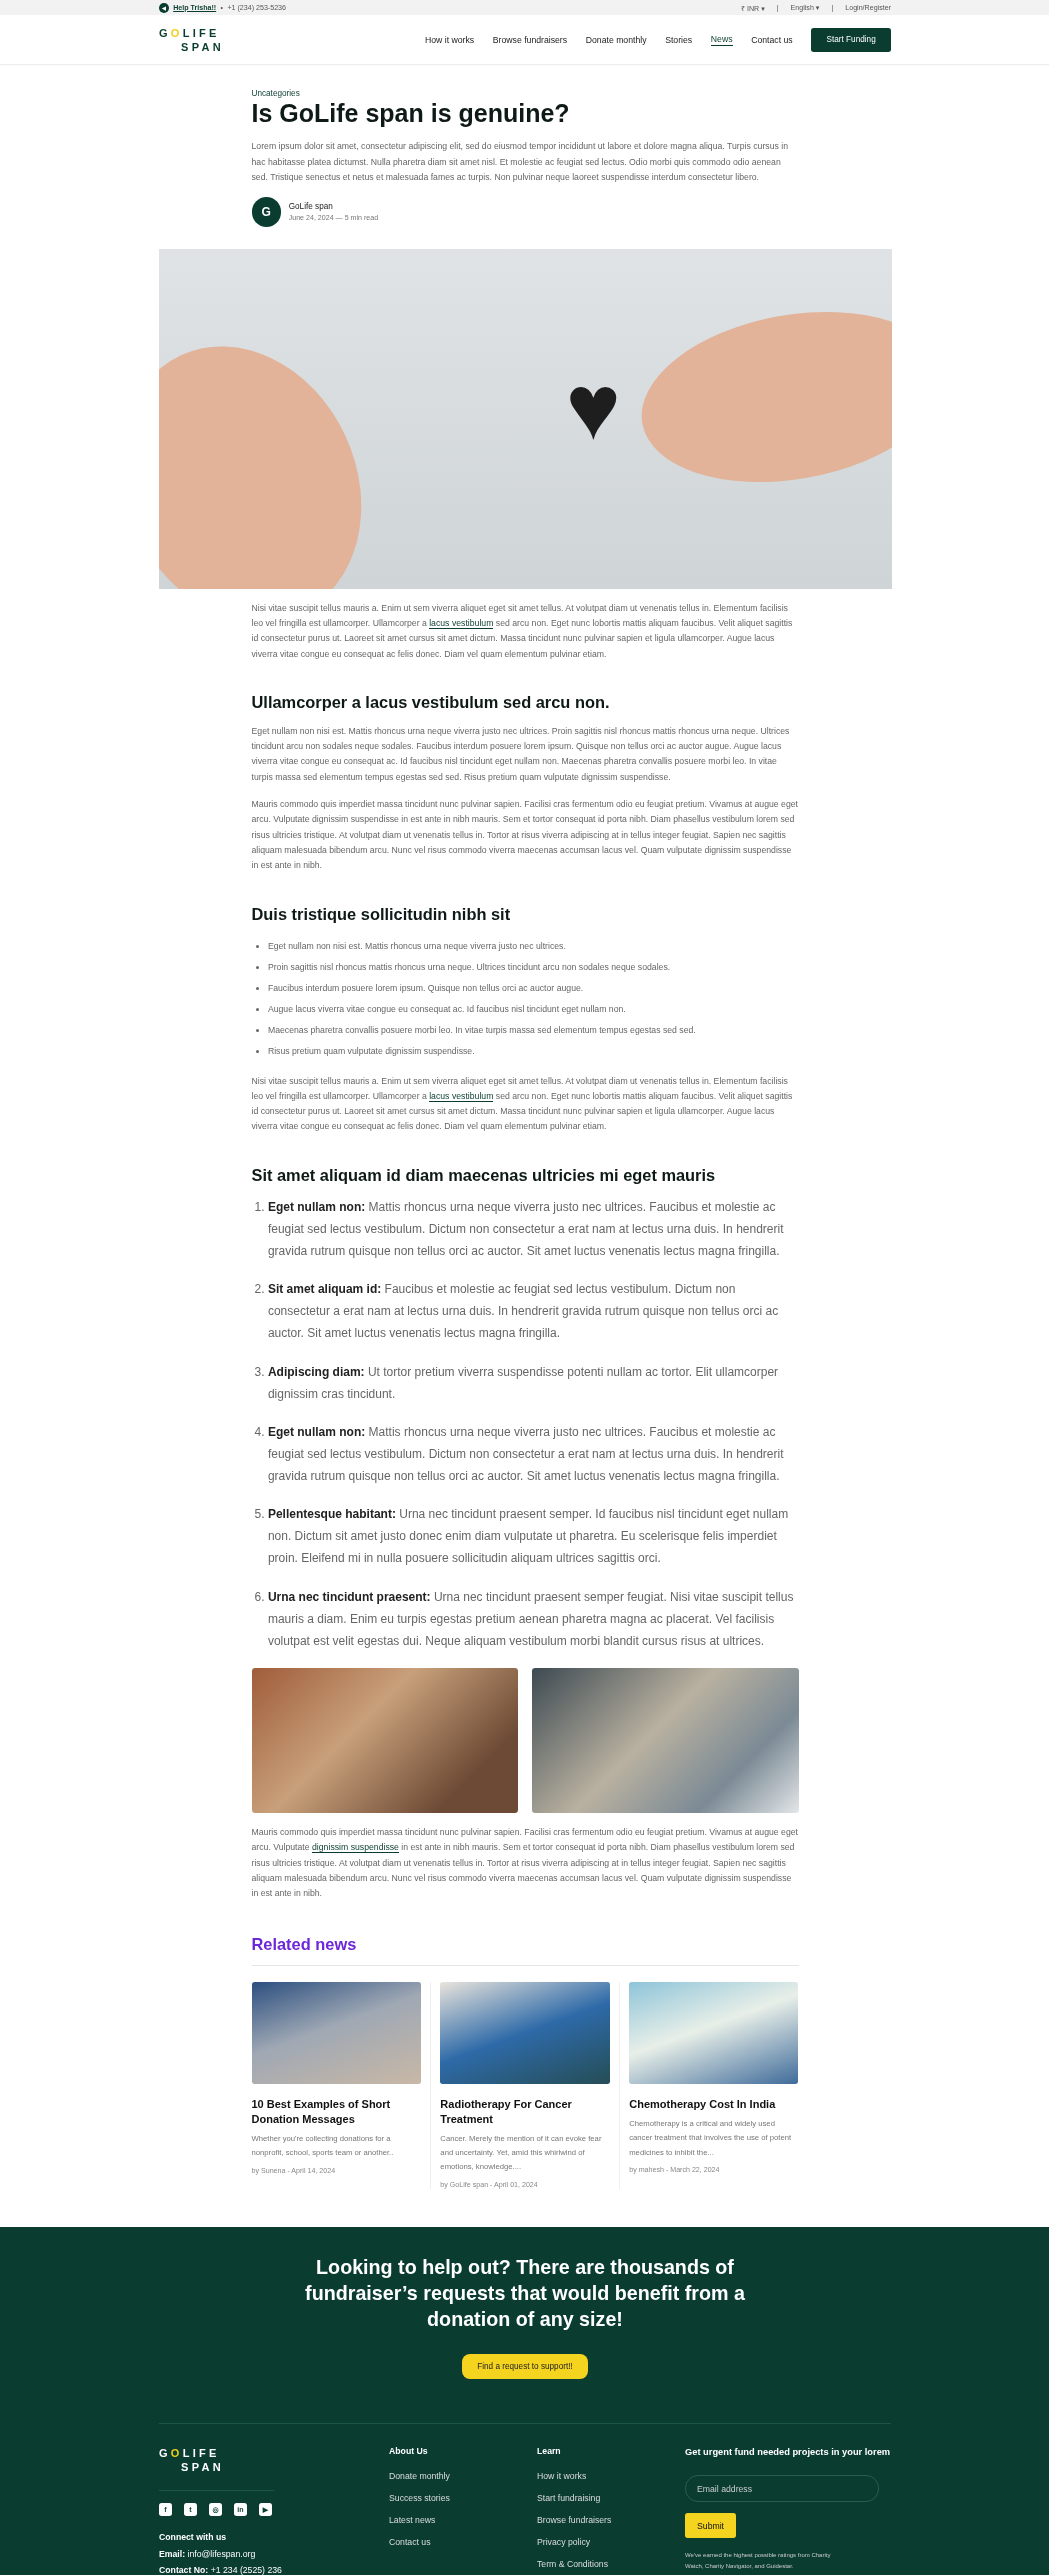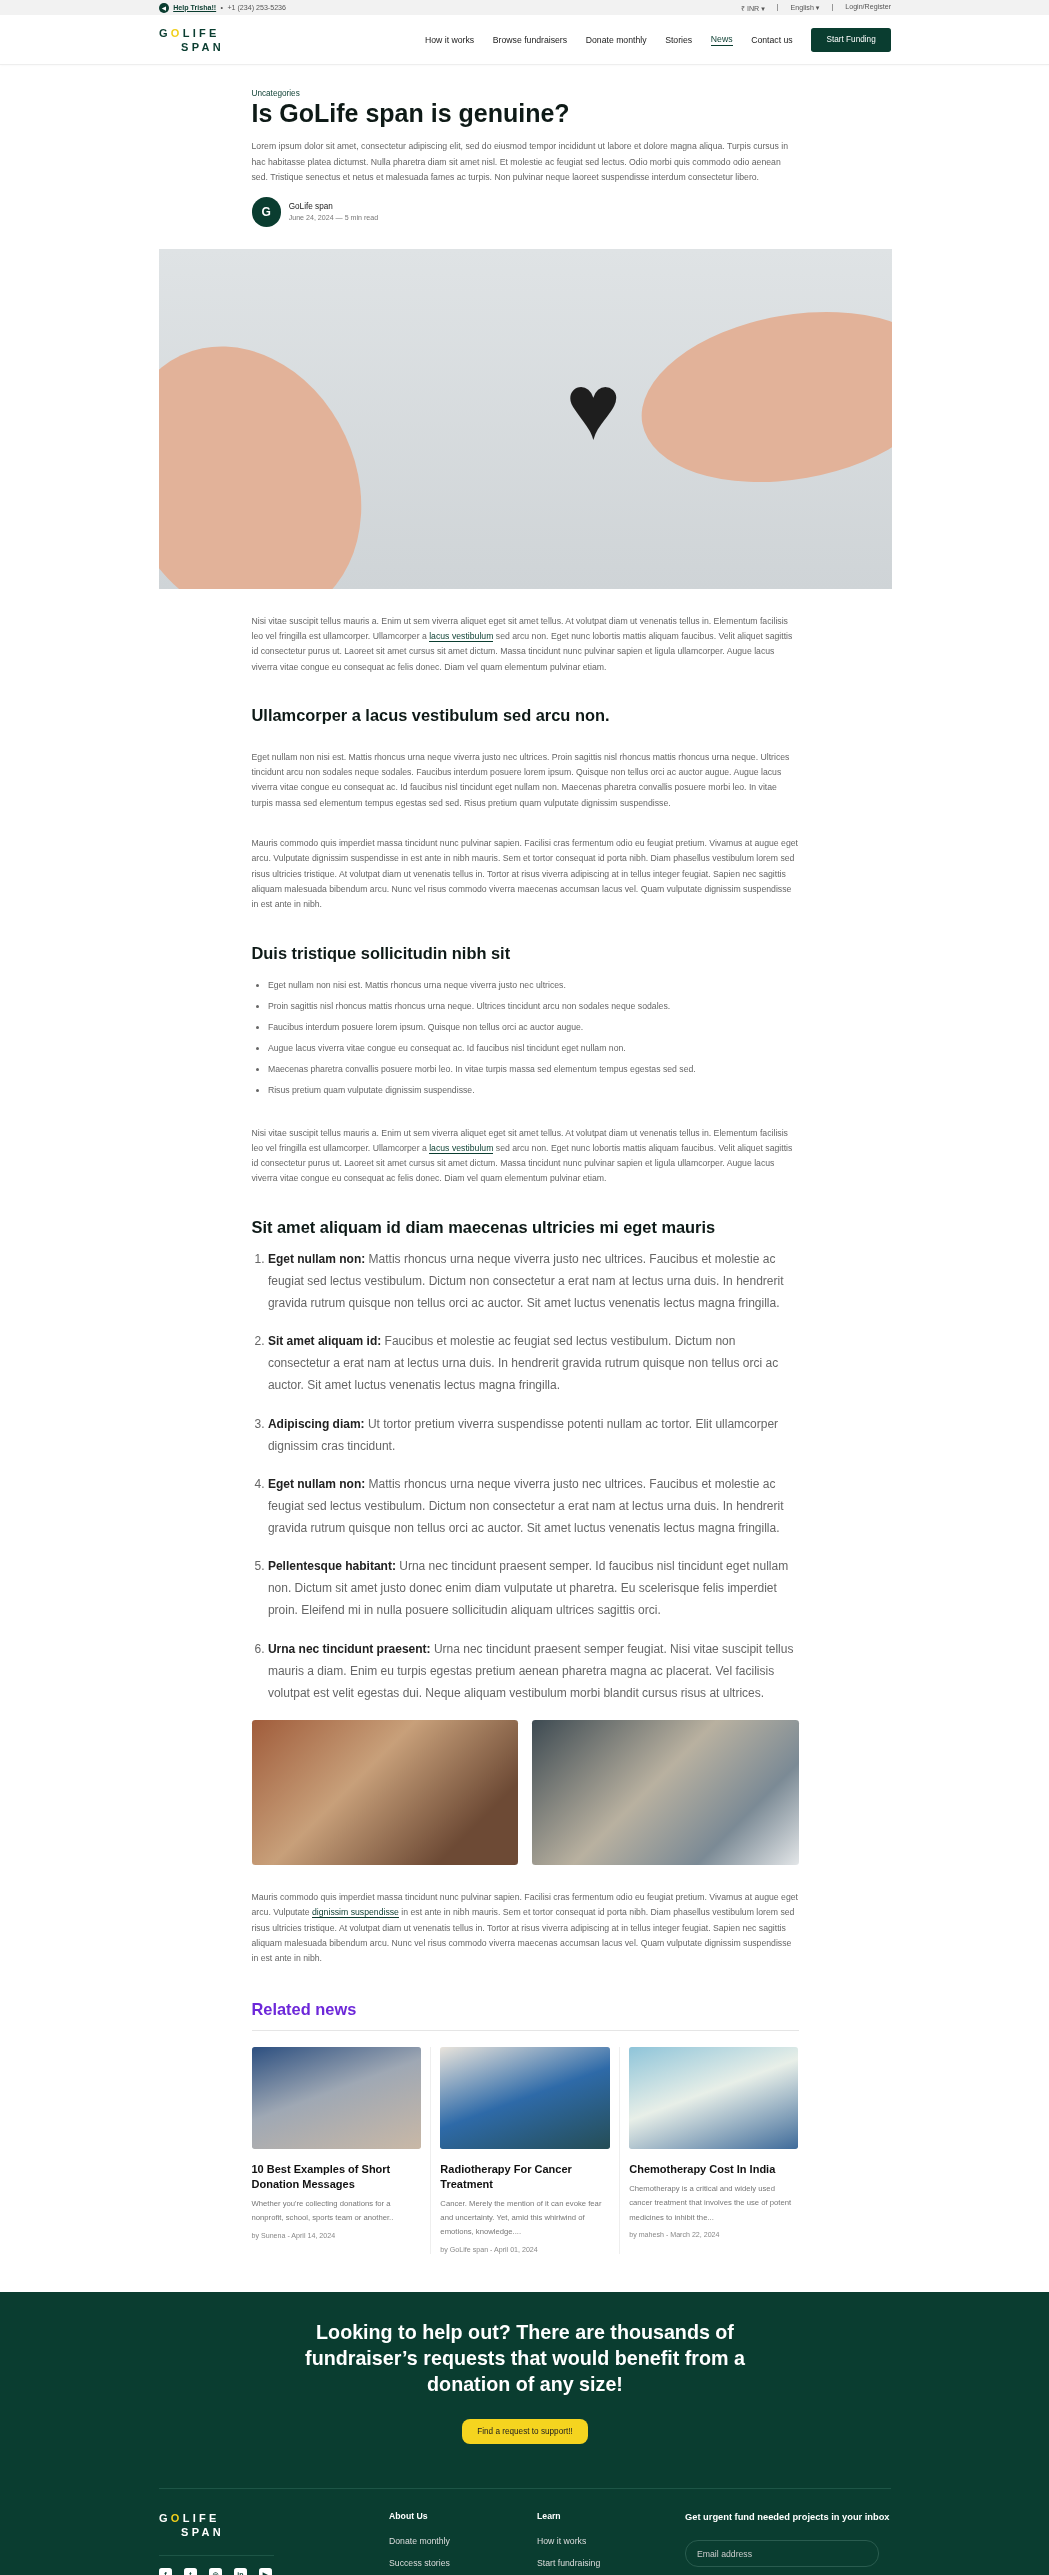--- a/index.html
+++ b/index.html
@@ -2,40 +2,40 @@
 <html style="font-size:8.7px"><head>
 <meta charset="utf-8">
 <style>
 *{box-sizing:border-box;margin:0;padding:0}
 body{width:1050px;background:#fff;font-family:"Liberation Sans",sans-serif;color:#333;}
 a{color:inherit;text-decoration:none}
 .topbar{height:15.3px;background:#f2f2f2;display:flex;align-items:center;justify-content:space-between;padding:0 159px;font-size:7.1px;color:#555}
 .topbar .left{display:flex;align-items:center;gap:4.4px}
 .help-ic{width:9.8px;height:9.8px;border-radius:50%;background:#0a3d30;display:inline-flex;align-items:center;justify-content:center;color:#fff;font-size:5.5px}
 .help-link{color:#0a3d30;text-decoration:underline;font-weight:bold}
-.topbar .right{display:flex;gap:12px;}
+.topbar .right{display:flex;gap:12px;align-items:center}
 .navbar{height:50px;display:flex;align-items:center;justify-content:space-between;padding:0 159px;border-bottom:0.5px solid #eee;box-shadow:0 1.1px 2.2px rgba(0,0,0,0.04)}
 .logo{display:flex;flex-direction:column;font-weight:bold;letter-spacing:3.3px;color:#0a3d30;font-size:11px;line-height:14.2px}
 .logo .o{color:#f0cf1c}
 .logo .l2{padding-left:22px}
 .nav{display:flex;align-items:center;gap:18.6px;font-size:8.7px;color:#222}
 .nav .active{border-bottom:1.1px solid #0a3d30;padding-bottom:1.1px;color:#0a3d30}
 .btn-dark{background:#0a3d30;color:#fff;padding:7.7px 15.3px;border-radius:2.7px;font-size:8.2px}
 .wrap{width:547px;margin:0 auto}
 .cat{color:#0a3d30;font-size:8.2px;margin-top:24px}
 h1{font-size:25px;color:#0e1a17;margin-top:1px;font-weight:bold}
 .lead{font-size:8.7px;line-height:15.3px;color:#666;margin-top:11px}
 .author{display:flex;align-items:center;gap:7.7px;margin-top:12px}
 .avatar{width:29.5px;height:29.5px;border-radius:50%;background:#0a3d30;color:#fff;font-size:12px;font-weight:bold;display:flex;align-items:center;justify-content:center}
 .aname{font-size:8.2px;color:#222}
 .ameta{font-size:7.1px;color:#777;margin-top:2.2px}
 .hero{width:733px;height:340px;margin:22px auto 0;background:linear-gradient(180deg,#dfe3e5,#cfd4d7);position:relative;overflow:hidden}
 .hand{position:absolute;background:#e2b299;border-radius:50%}
 .heart{position:absolute;left:407px;top:112px;font-size:93px;color:#1e1e1e;line-height:1}
-.body p{font-size:8.7px;line-height:15.3px;color:#666;margin-top:25px}
+.body p{font-size:8.7px;line-height:15.3px;color:#666;margin-top:12px}
 .body .lnk{color:#0a3d30;border-bottom:1.1px solid #0a3d30}
 .body h2{font-size:16.4px;color:#0e1a17;margin-top:31px;font-weight:bold}
 .body ul{margin-top:12px;padding-left:16.4px}
 .body ul li{font-size:8.7px;line-height:21px;color:#666}
 .body ol{margin-top:11px;padding-left:16.4px}
 .body ol li{font-size:12px;line-height:22px;color:#666;margin-bottom:16.4px}
 .body ol li b{color:#222}
 .pics{display:flex;gap:14.2px;margin-top:16.4px}
 .pic{flex:1;height:145px;border-radius:3.3px}
 .pic1{background:linear-gradient(135deg,#a05c3b,#c8a07a 40%,#6d4a35 80%)}
@@ -222,21 +222,21 @@
     </div>
     <div class="fcol">
       <h4>Learn</h4>
       <a>How it works</a>
       <a>Start fundraising</a>
       <a>Browse fundraisers</a>
       <a>Privacy policy</a>
       <a>Term &amp; Conditions</a>
     </div>
     <div class="fcol4">
-      <h4>Get urgent fund needed projects in your inbox</h4>
+      <h4>Get urgent fund needed projects in your lorem</h4>
       <div class="email">Email address</div>
       <a class="submit">Submit</a>
       <div class="note">We've earned the highest possible ratings from Charity Watch, Charity Navigator, and Guidestar.</div>
     </div>
   </div>
 </div>
 <div class="faq">
   <span>Everything you need to know about Golife span</span>
   <span>⌄</span>
 </div>

